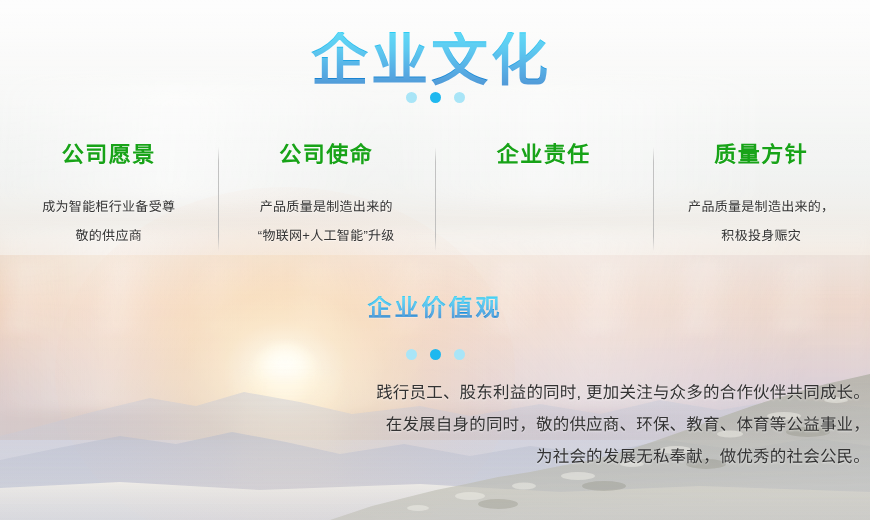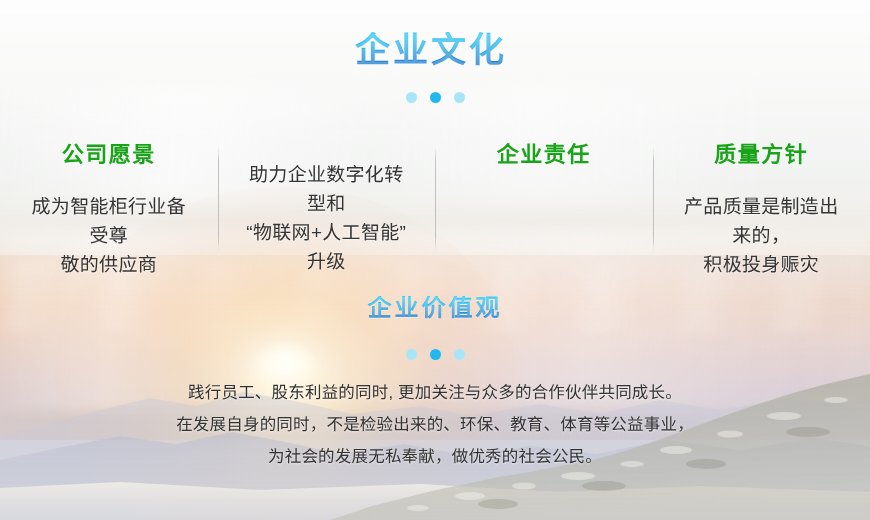--- a/index.html
+++ b/index.html
@@ -175,21 +175,21 @@
     background-clip: text;
     color: transparent;
     -webkit-text-fill-color: transparent;
     text-shadow: 0 1px 0 rgba(255,255,255,0.25);
     line-height: 1;
   }
 
   .title-main {
     position: absolute;
     left: 0; right: 8px; top: 32px;
-    font-size: 35px;
+    font-size: 57px;
   }
 
   .dots {
     position: absolute;
     left: 0; right: 0;
     display: flex;
     justify-content: center;
     align-items: center;
     gap: 13px;
   }
@@ -227,37 +227,37 @@
     font-size: 22px;
     font-weight: bold;
     color: #18a318;
     letter-spacing: 1.5px;
     line-height: 1;
     margin-top: 10px;
     text-shadow: 0 1px 1px rgba(255,255,255,0.6);
   }
   .pillar-text {
     margin-top: 26px;
-    font-size: 19px;
+    font-size: 13px;
     line-height: 29px;
     color: #343434;
     letter-spacing: .3px;
     text-shadow: 0 1px 1px rgba(255,255,255,0.5);
   }
 
   
   .title-values {
     position: absolute;
     left: 0; right: 0; top: 296px;
     font-size: 24px;
   }
   .values-text {
     position: absolute;
     left: 0; right: 0; top: 376px;
-    text-align: center;
+    text-align: right;
     font-size: 16.5px;
     line-height: 32px;
     color: #333333;
     letter-spacing: .2px;
     text-shadow: 0 1px 2px rgba(255,255,255,0.55);
   }
   .values-text p { margin: 0; }
 </style>
 </head>
 <body>
@@ -338,22 +338,23 @@
 
       <div class="pillar">
         <div class="pillar-title">公司愿景</div>
         <div class="pillar-text">
           <div>成为智能柜行业备受尊</div>
           <div>敬的供应商</div>
         </div>
       </div>
 
       <div class="pillar">
+        <div class="pillar-title">公司使命</div>
         <div class="pillar-text">
-          <div>助力企业数字化转型和</div>
+          <div>产品质量是制造出来的</div>
           <div>“物联网+人工智能”升级</div>
         </div>
       </div>
 
       <div class="pillar">
         <div class="pillar-title">企业责任</div>
       </div>
 
       <div class="pillar">
         <div class="pillar-title">质量方针</div>
@@ -368,18 +369,18 @@
     <div class="section-title title-values">企业价值观</div>
 
     <div class="dots dots-values">
       <span class="dot light"></span>
       <span class="dot bright"></span>
       <span class="dot light"></span>
     </div>
 
     <div class="values-text">
       <p>践行员工、股东利益的同时, 更加关注与众多的合作伙伴共同成长。</p>
-      <p>在发展自身的同时，不是检验出来的、环保、教育、体育等公益事业，</p>
+      <p>在发展自身的同时，敬的供应商、环保、教育、体育等公益事业，</p>
       <p>为社会的发展无私奉献，做优秀的社会公民。</p>
     </div>
 
   </div>
 </div>
 
 </body></html>

